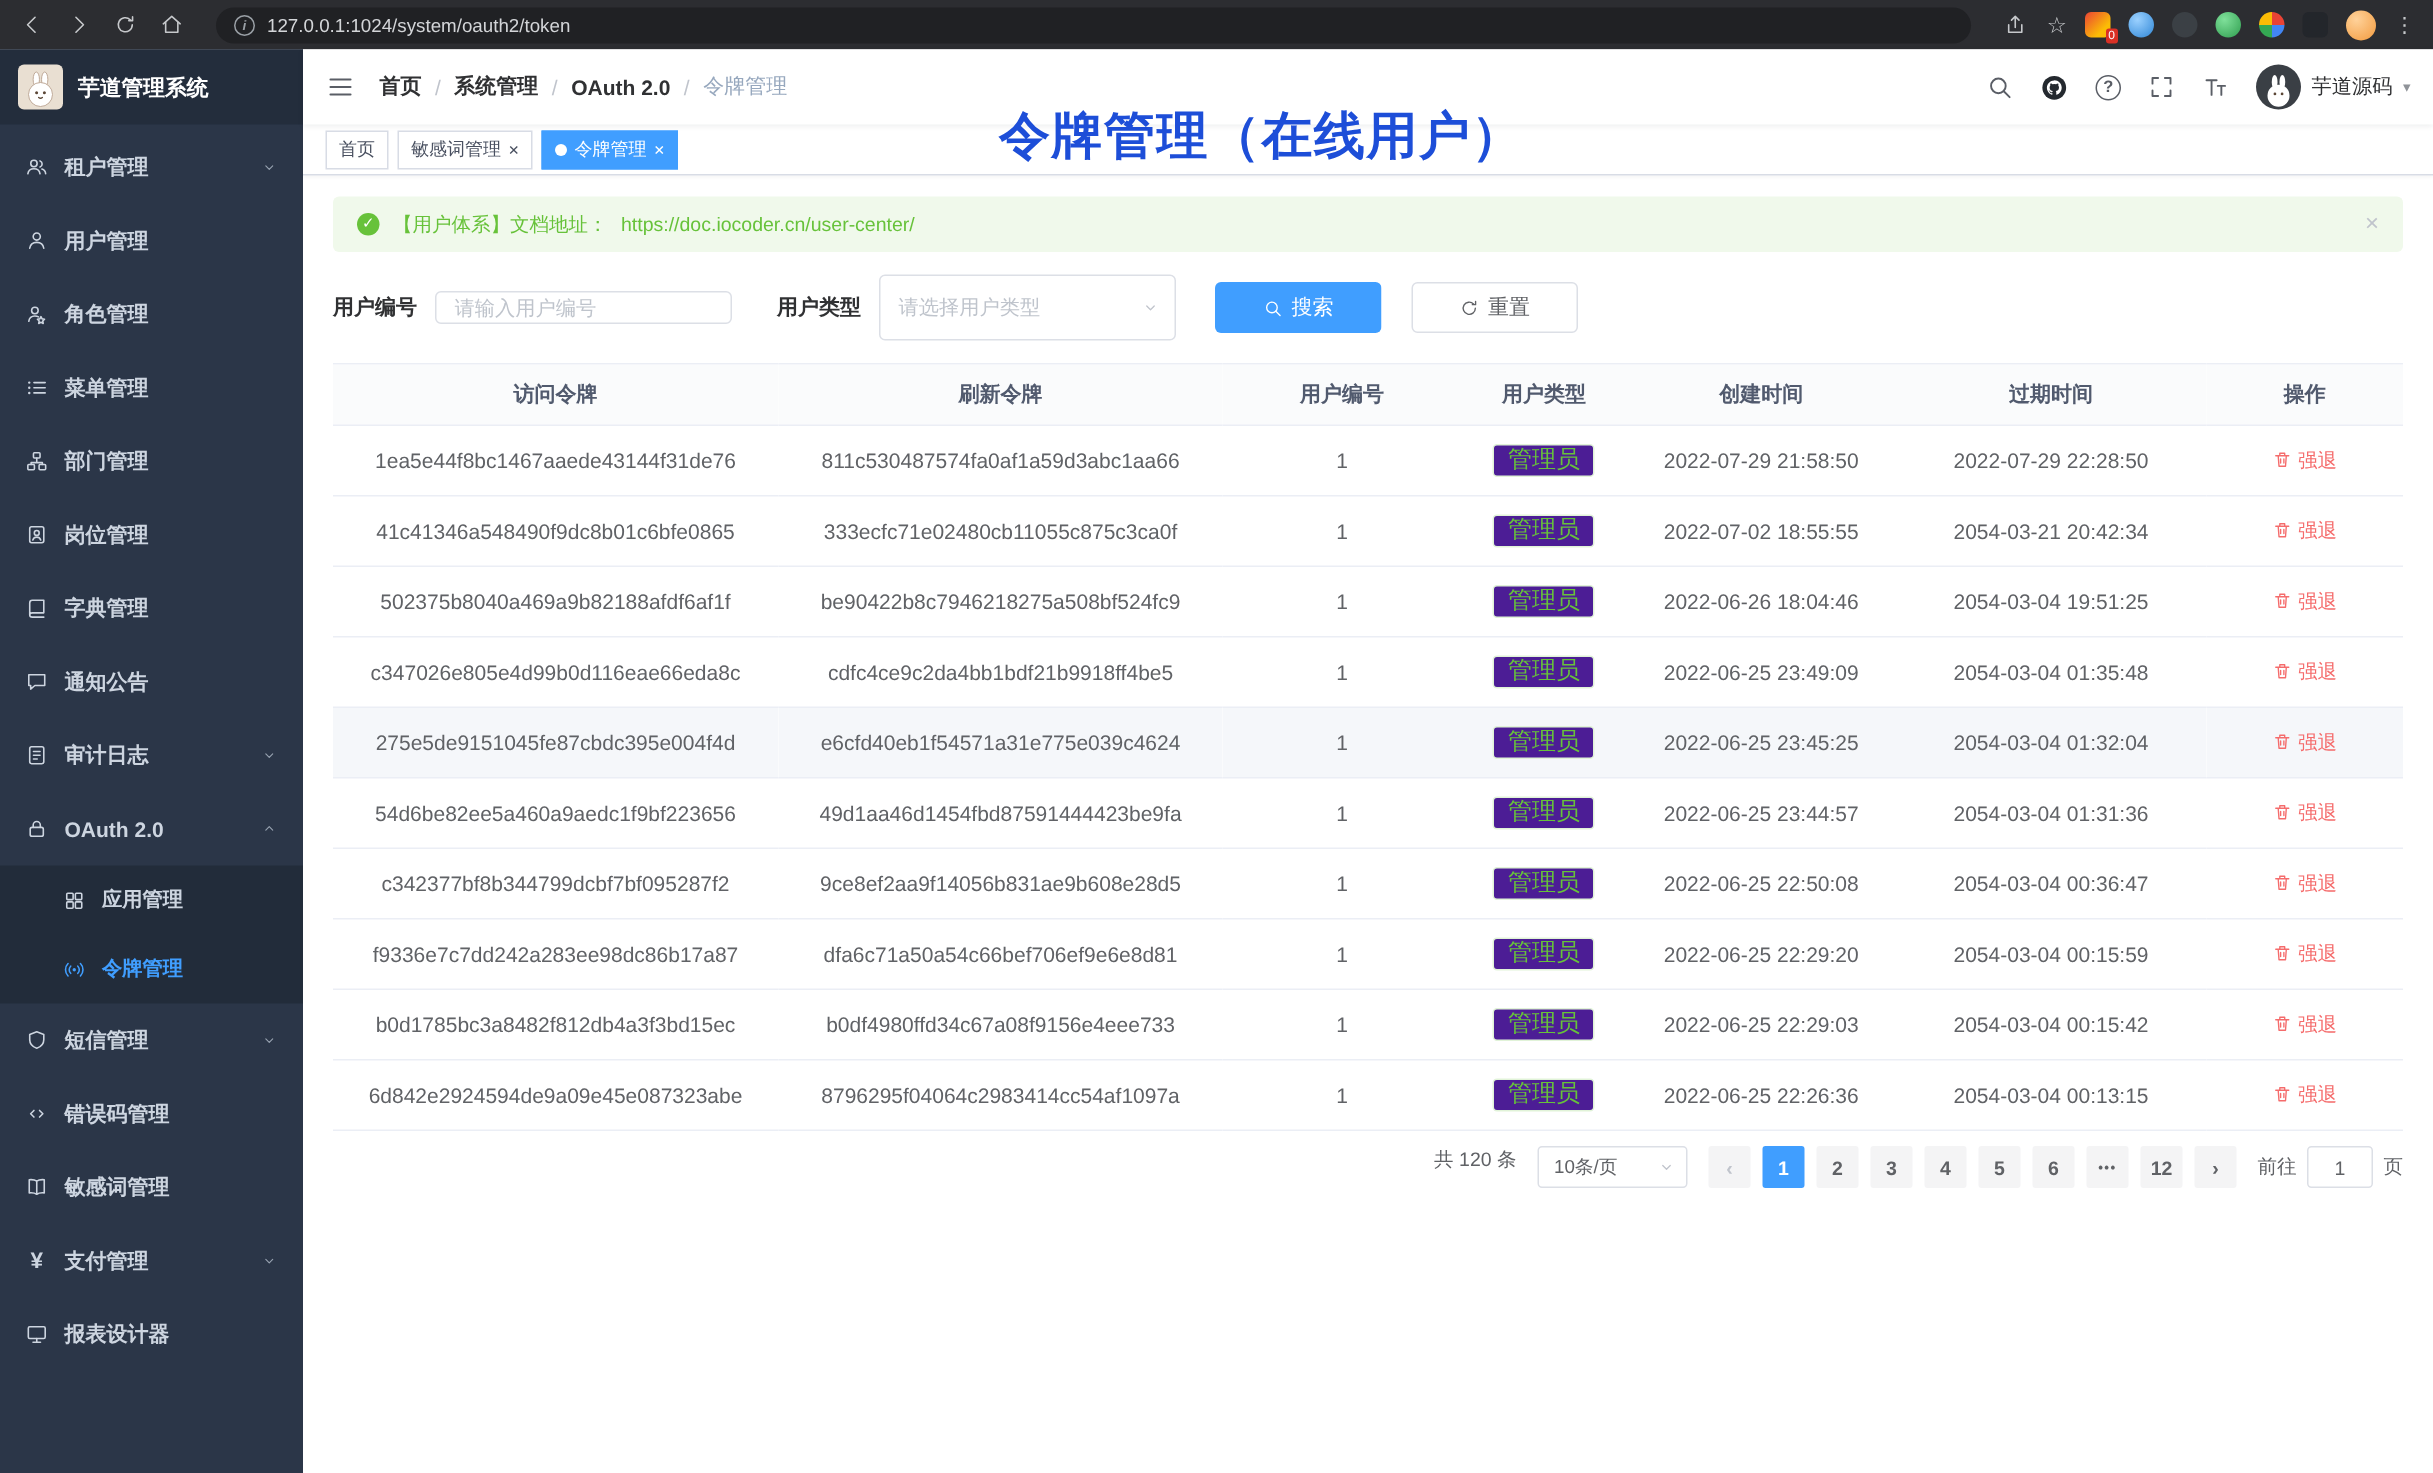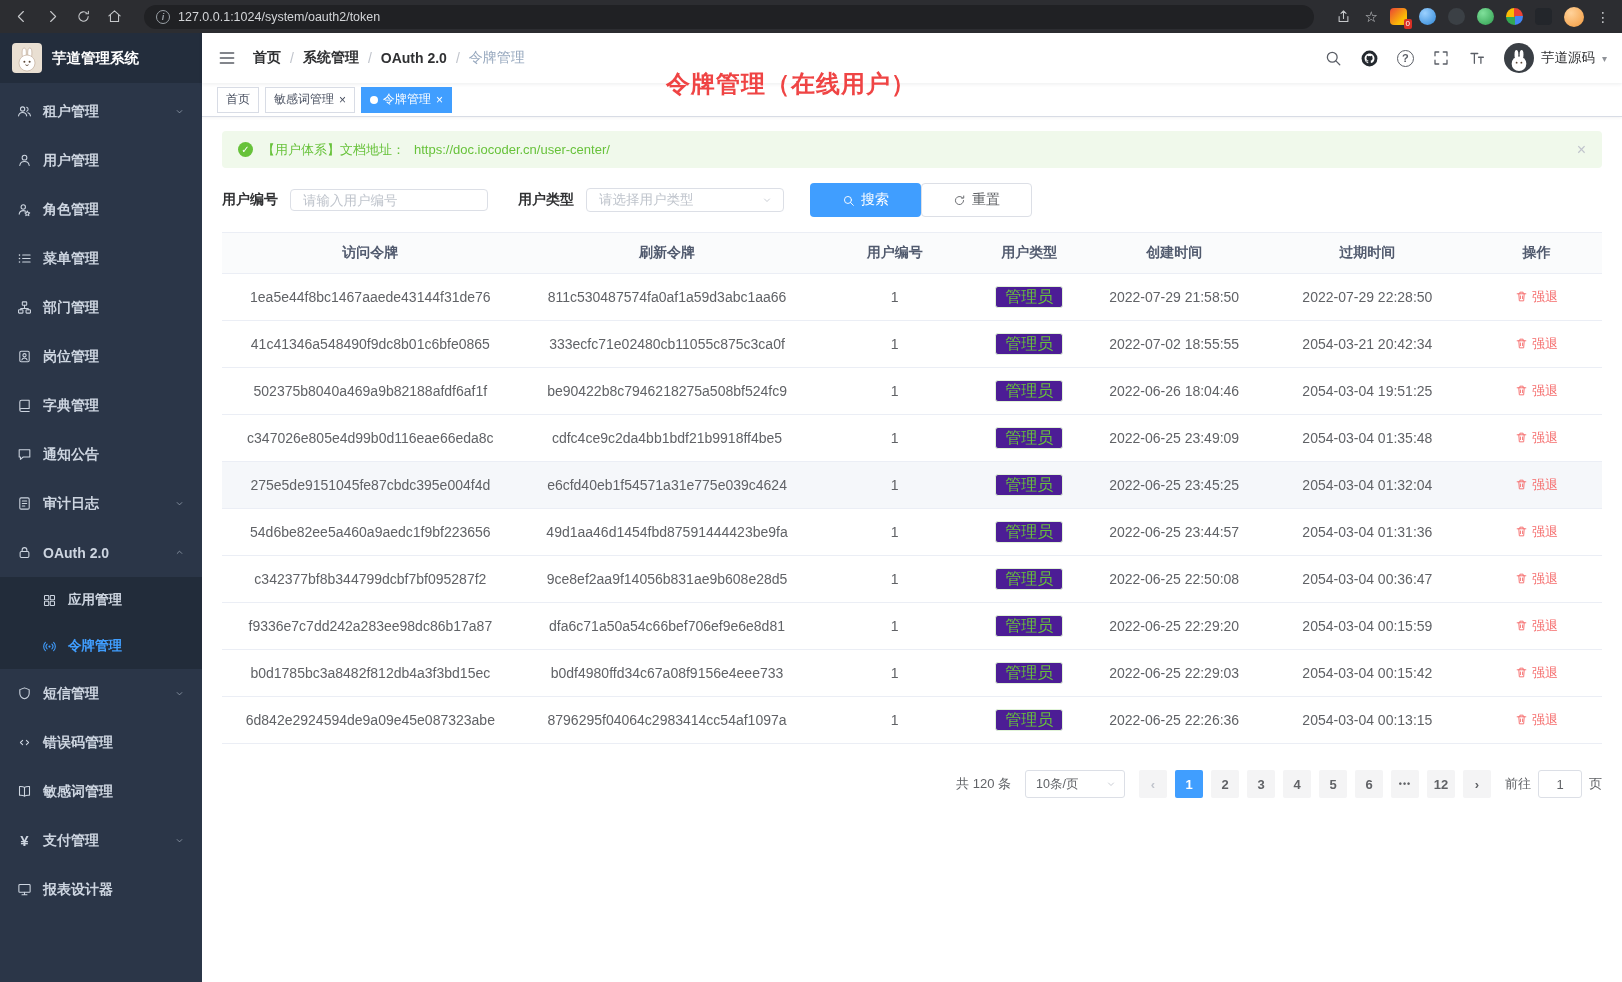--- a/index.html
+++ b/index.html
@@ -75,47 +75,47 @@
   .acheck { width: 15px; height: 15px; border-radius: 50%; background: #67c23a; color: #fff; font-size: 10px; display: flex; align-items: center; justify-content: center; flex-shrink: 0; }
   .atext { font-size: 13px; color: #67c23a; }
   .alink { font-size: 13px; color: #67c23a; text-decoration: none; cursor: pointer; }
   .aclose { margin-left: auto; color: #c0c4cc; font-size: 16px; cursor: pointer; }
 
   .srow { display: flex; align-items: center; margin-bottom: 15px; font-size: 14px; }
   .slabel { font-weight: 700; color: #303133; margin-right: 12px; white-space: nowrap; }
   .sinput { width: 198px; height: 22px; border: 1px solid #dcdfe6; border-radius: 4px; padding: 0 12px; font-size: 13.5px; color: #606266; outline: none; background: #fff; }
   .sinput::placeholder { color: #bfc4cc; }
   .sgap { width: 30px; flex-shrink: 0; }
-  .sselect { width: 198px; height: 24px; border: 1px solid #dcdfe6; border-radius: 4px; display: flex; align-items: center; justify-content: space-between; padding: 0 10px 0 12px; color: #bfc4cc; font-size: 13.5px; background: #fff; cursor: pointer; }
+  .sselect { width: 198px; height: 44px; border: 1px solid #dcdfe6; border-radius: 4px; display: flex; align-items: center; justify-content: space-between; padding: 0 10px 0 12px; color: #bfc4cc; font-size: 13.5px; background: #fff; cursor: pointer; }
   .selcaret { width: 12px; height: 12px; color: #c0c4cc; }
   .btn { height: 34px; border-radius: 4px; display: inline-flex; align-items: center; gap: 6px; padding: 0 31px; font-size: 14px; cursor: pointer; border: 1px solid transparent; }
   .btn-primary { background: #409eff; color: #fff; margin-left: 26px; }
-  .btn-plain { background: #fff; border-color: #dcdfe6; color: #606266; margin-left: 0; font-family: Liberation Serif, serif; }
+  .btn-plain { background: #fff; border-color: #dcdfe6; color: #606266; margin-left: 20px; font-family: Liberation Serif, serif; }
   .bicon { width: 13px; height: 13px; }
 
   table.dtable { width: 100%; border-collapse: collapse; table-layout: fixed; font-size: 14px; color: #606266; border-top: 1px solid #ebeef5; }
   .dtable th { height: 41px; font-weight: 600; color: #515a6e; background: #fafbfc; }
   .dtable th, .dtable td { border-bottom: 1px solid #ebeef5; text-align: center; overflow: hidden; white-space: nowrap; text-overflow: ellipsis; padding: 0 4px; }
   .dtable td { height: 47px; }
   .hover-row td { background: #f5f7fa; }
   .badge { display: inline-block; padding: 1px 9px; font-size: 16px; line-height: 18px; color: #67c23a; background: #4c1d95; border: 1px solid #e1f3d8; border-radius: 3px; }
   .dlink { color: #f56c6c; font-size: 13px; display: inline-flex; align-items: center; gap: 4px; cursor: pointer; text-decoration: none; }
   .ti { width: 13px; height: 13px; }
 
-  .pagerow { display: flex; align-items: center; justify-content: flex-end; gap: 14px; margin-top: 26px; font-size: 13px; color: #606266; }
+  .pagerow { display: flex; justify-content: flex-end; gap: 14px; margin-top: 10px; font-size: 13px; color: #606266; }
   .psel { width: 100px; height: 28px; border: 1px solid #dcdfe6; border-radius: 3px; display: flex; align-items: center; justify-content: space-between; padding: 0 7px 0 10px; font-size: 12.5px; color: #606266; background: #fff; cursor: pointer; }
   .pgroup { display: flex; align-items: center; gap: 8px; }
   .pbtn { min-width: 28px; height: 28px; padding: 0 4px; background: #f4f4f5; border-radius: 2px; display: flex; align-items: center; justify-content: center; font-size: 13px; font-weight: 600; color: #606266; cursor: pointer; }
   .pbtn.disabled { color: #c0c4cc; cursor: default; }
   .pbtn.active { background: #409eff; color: #fff; }
   .pellip { font-size: 9px; letter-spacing: 1px; font-weight: 700; }
   .goto { display: flex; align-items: center; gap: 7px; }
   .ginput { width: 44px; height: 28px; border: 1px solid #dcdfe6; border-radius: 3px; text-align: center; font-size: 13px; color: #606266; outline: none; background: #fff; }
 
-  .redann { position: absolute; left: 666px; top: 68px; font-size: 24px; font-weight: 700; color: #ef4444; z-index: 40; letter-spacing: 1px; pointer-events: none; }
+  .redann { position: absolute; left: 666px; top: 68px; font-size: 34px; font-weight: 700; color: #1d4ed8; z-index: 40; letter-spacing: 1px; pointer-events: none; }
 </style>
 </head>
 <body>
 
 <div class="bbar">
   <span class="bbtn">
       <svg class="line" viewBox="0 0 24 24">
         <path d="M15 4l-8 8 8 8"></path>
       </svg>
     </span>

